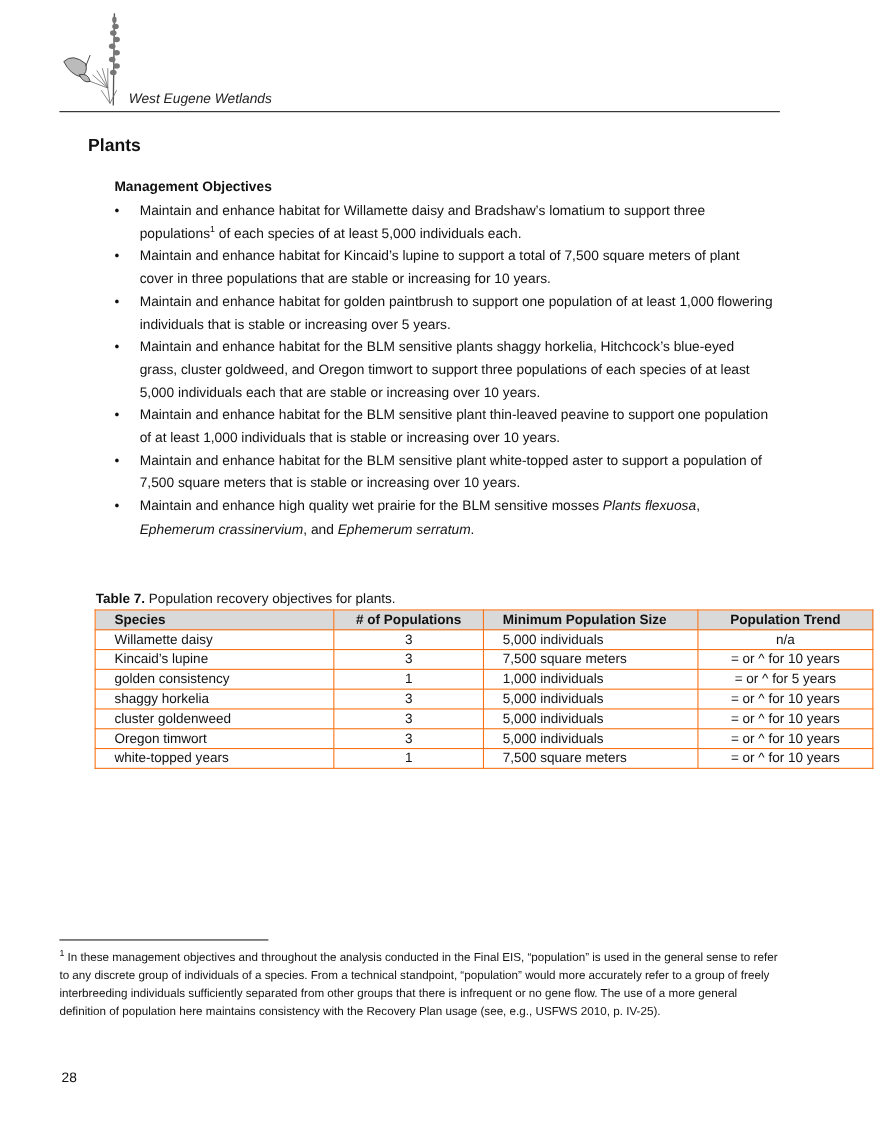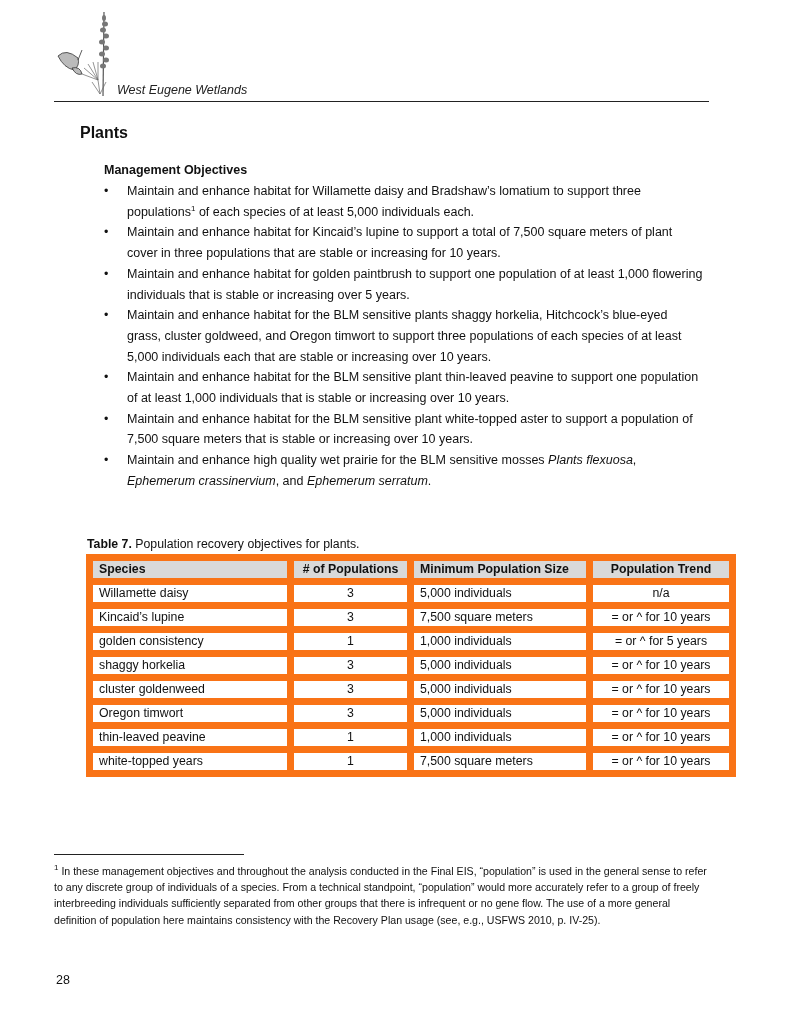--- a/index.html
+++ b/index.html
@@ -9,21 +9,21 @@
   .logo { position: absolute; left: 0; top: 8px; width: 66px; height: 92px; }
   .header-title { position: absolute; left: 63px; top: 83px; font-size: 12.5px; font-style: italic; color: #222; }
   .section-title { position: absolute; left: 80px; top: 124px; font-size: 16px; font-weight: bold; }
   .obj-heading { position: absolute; left: 104px; top: 163px; font-size: 12.5px; font-weight: bold; }
   .bullets { position: absolute; left: 104px; top: 181px; width: 600px; margin: 0; padding: 0; list-style: none; }
   .bullets li { position: relative; padding-left: 23px; font-size: 12.5px; line-height: 20.7px; }
   .bullets li .dot { position: absolute; left: 0; top: 0; }
   sup { font-size: 8px; line-height: 0; }
   .caption { position: absolute; left: 87px; top: 537px; font-size: 12.3px; }
   table.data { position: absolute; left: 86px; top: 554px; border-collapse: collapse; font-size: 12.3px; }
-  table.data th, table.data td { border: 7px solid #f97316; padding: 0 6px; height: 17px; line-height: 17px; white-space: nowrap; margin-top: 13px; }
+  table.data th, table.data td { border: 1px solid #f97316; padding: 0 17px; height: 17px; line-height: 17px; white-space: nowrap; margin-top: 13px; }
   table.data th { background: #d9d9d9; font-weight: bold; }
   table.data th.c-species, table.data td.c-species { text-align: left; width: 182px; }
   table.data th.c-num, table.data td.c-num { text-align: center; width: 101px; }
   table.data th.c-min, table.data td.c-min { text-align: left; width: 160px; }
   table.data th.c-trend, table.data td.c-trend { text-align: center; width: 124px; }
   .fn-rule { position: absolute; left: 54px; top: 854px; width: 190px; border-top: 1px solid #222; }
   .footnote { position: absolute; left: 54px; top: 863px; width: 660px; font-size: 10.6px; line-height: 16.2px; }
   .page-num { position: absolute; left: 56px; top: 973px; font-size: 12.5px; }
 </style>
 </head>
@@ -144,26 +144,20 @@
       <td class="c-min">5,000 individuals</td>
       <td class="c-trend">= or ^ for 10 years</td>
     </tr>
     <tr>
       <td class="c-species">Oregon timwort</td>
       <td class="c-num">3</td>
       <td class="c-min">5,000 individuals</td>
       <td class="c-trend">= or ^ for 10 years</td>
     </tr>
     <tr>
-      <td class="c-species">thin-leaved peavine</td>
-      <td class="c-num">1</td>
-      <td class="c-min">1,000 individuals</td>
-      <td class="c-trend">= or ^ for 10 years</td>
-    </tr>
-    <tr>
       <td class="c-species">white-topped years</td>
       <td class="c-num">1</td>
       <td class="c-min">7,500 square meters</td>
       <td class="c-trend">= or ^ for 10 years</td>
     </tr>
   </tbody>
 </table>
 
 <div class="fn-rule"></div>
 <div class="footnote">

